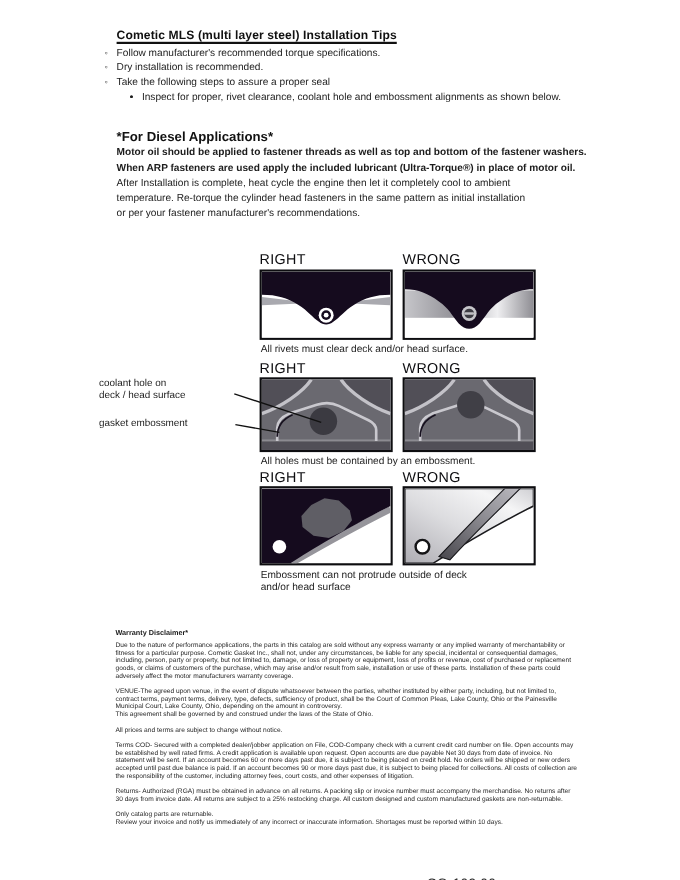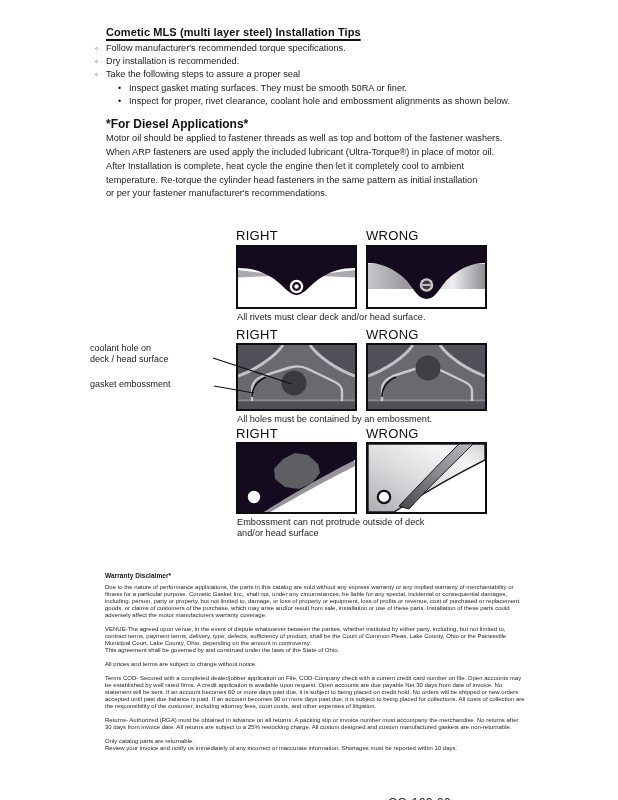--- a/index.html
+++ b/index.html
@@ -16,21 +16,21 @@
   }
   
   .tips{left:95px;top:42px;width:470px;font-size:9.2px;line-height:13.2px;color:#1c1c1c;}
   .tip{position:relative;padding-left:11px;}
   .tip .mk{position:absolute;left:0;top:0;font-size:8.5px;}
   .tip.l2{margin-left:23px;}
   .tip.l2 .mk{font-size:9px;}
   
   .h2{left:106px;top:117px;font-size:12px;font-weight:bold;color:#111;}
   .para{left:106px;top:0;width:440px;font-size:9.2px;line-height:13.5px;white-space:pre-line;color:#1c1c1c;}
-  .p1{top:132px;}
+  .p1{top:132px;font-weight:bold;}
   .p2{top:160px;}
   .p3{top:203px;}
   
   .dlabel{width:121px;text-align:left;font-size:13px;letter-spacing:.3px;color:#0d0d10;}
   .dbox{width:117px;display:block;border:2px solid #0d0d10;background:#fff;}
   .cap{left:237px;font-size:9.2px;color:#1c1c1c;width:300px;white-space:pre-line;line-height:11px;}
   .ann{width:120px;text-align:left;font-size:9px;line-height:10.5px;color:#1c1c1c;white-space:pre-line;}
   .leader{pointer-events:none;}
   
   .warranty{left:105px;top:572px;width:420px;font-size:6px;line-height:7px;color:#262626;}
@@ -42,21 +42,21 @@
 <body>
 
 <div id="page">
 
   <div class="abs title">Cometic MLS (multi layer steel) Installation Tips</div>
 
   <div class="abs tips">
     <div class="tip l1"><span class="mk">◦</span><span>Follow manufacturer's recommended torque specifications.</span></div>
     <div class="tip l1"><span class="mk">◦</span><span>Dry installation is recommended.</span></div>
     <div class="tip l1"><span class="mk">◦</span><span>Take the following steps to assure a proper seal</span></div>
-    <div class="tip l2"><span class="mk">•</span><span>Inspect gasket mating surfaces.  They must be smooth 50RA or finer.</span></div>
+    <div class="tip l2"><span class="mk">•</span></div>
     <div class="tip l2"><span class="mk">•</span><span>Inspect for proper, rivet clearance, coolant hole and embossment alignments as shown below.</span></div>
   </div>
 
   <div class="abs h2">*For Diesel Applications*</div>
   <div class="abs para p1">Motor oil should be applied to fastener threads as well as top and bottom of the fastener washers.
 When ARP fasteners are used apply the included lubricant (Ultra-Torque®) in place of motor oil.</div>
   <div class="abs para p2">After Installation is complete, heat cycle the engine then let it completely cool to ambient
 temperature. Re-torque the cylinder head fasteners in the same pattern as initial installation
 or per your fastener manufacturer's recommendations.</div>
 

